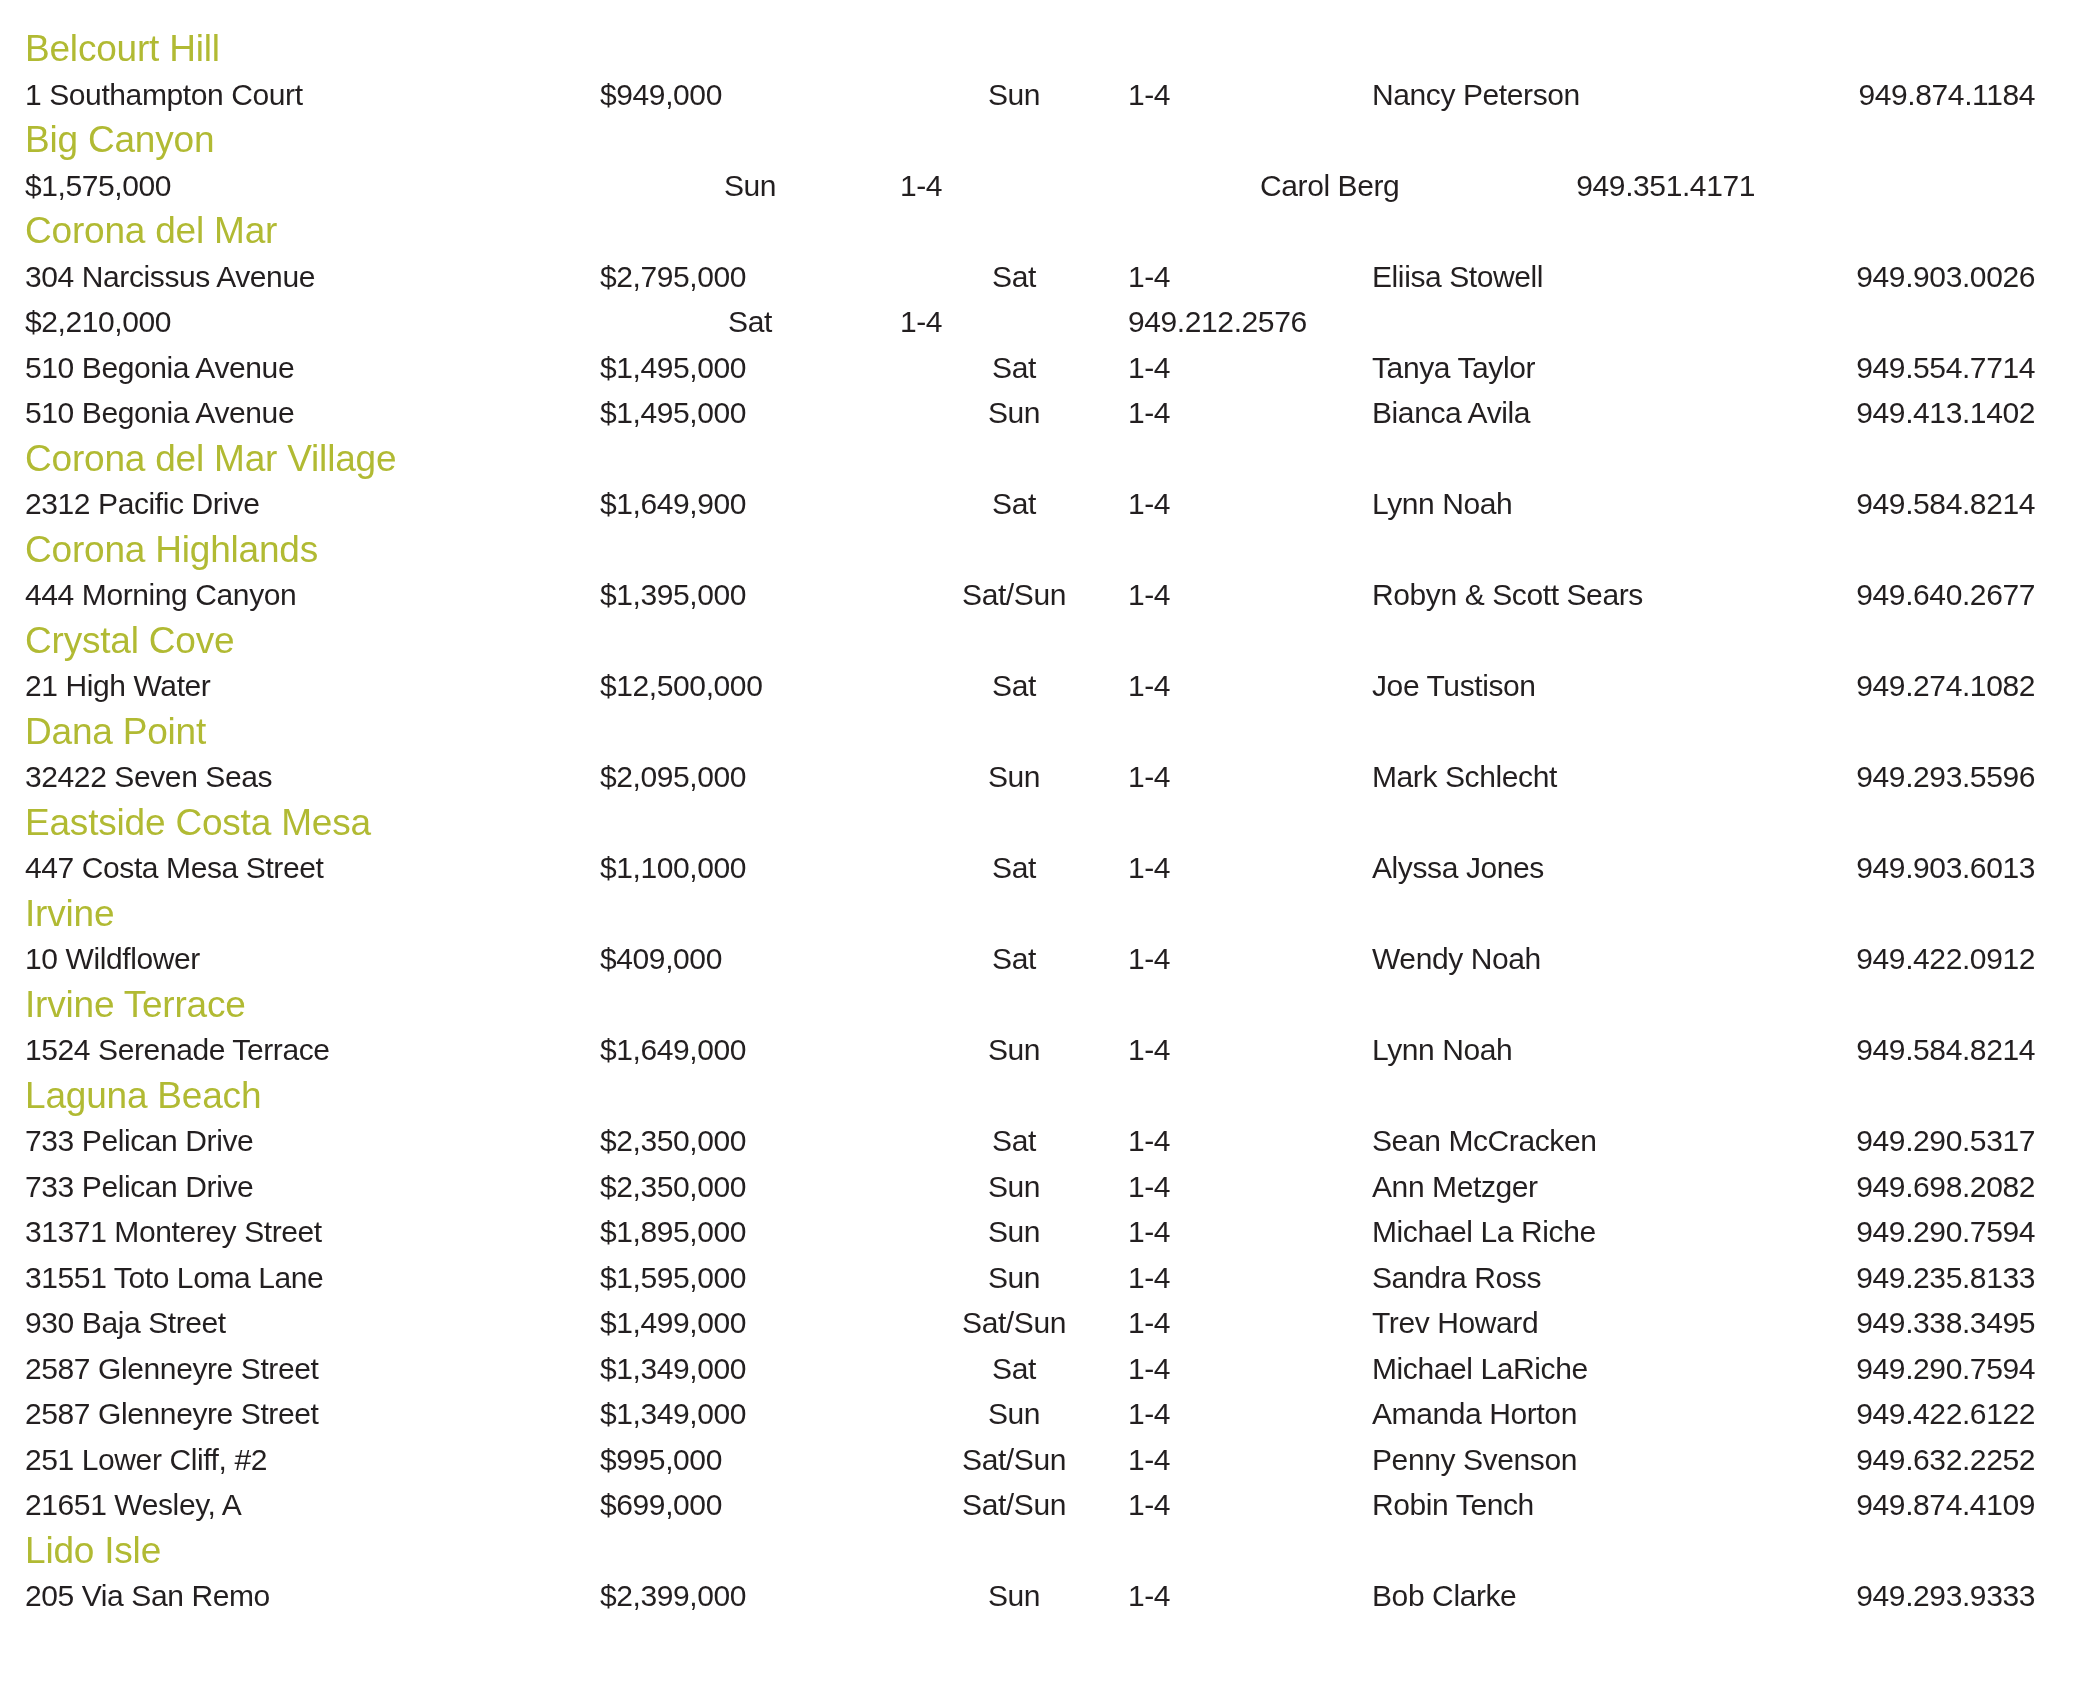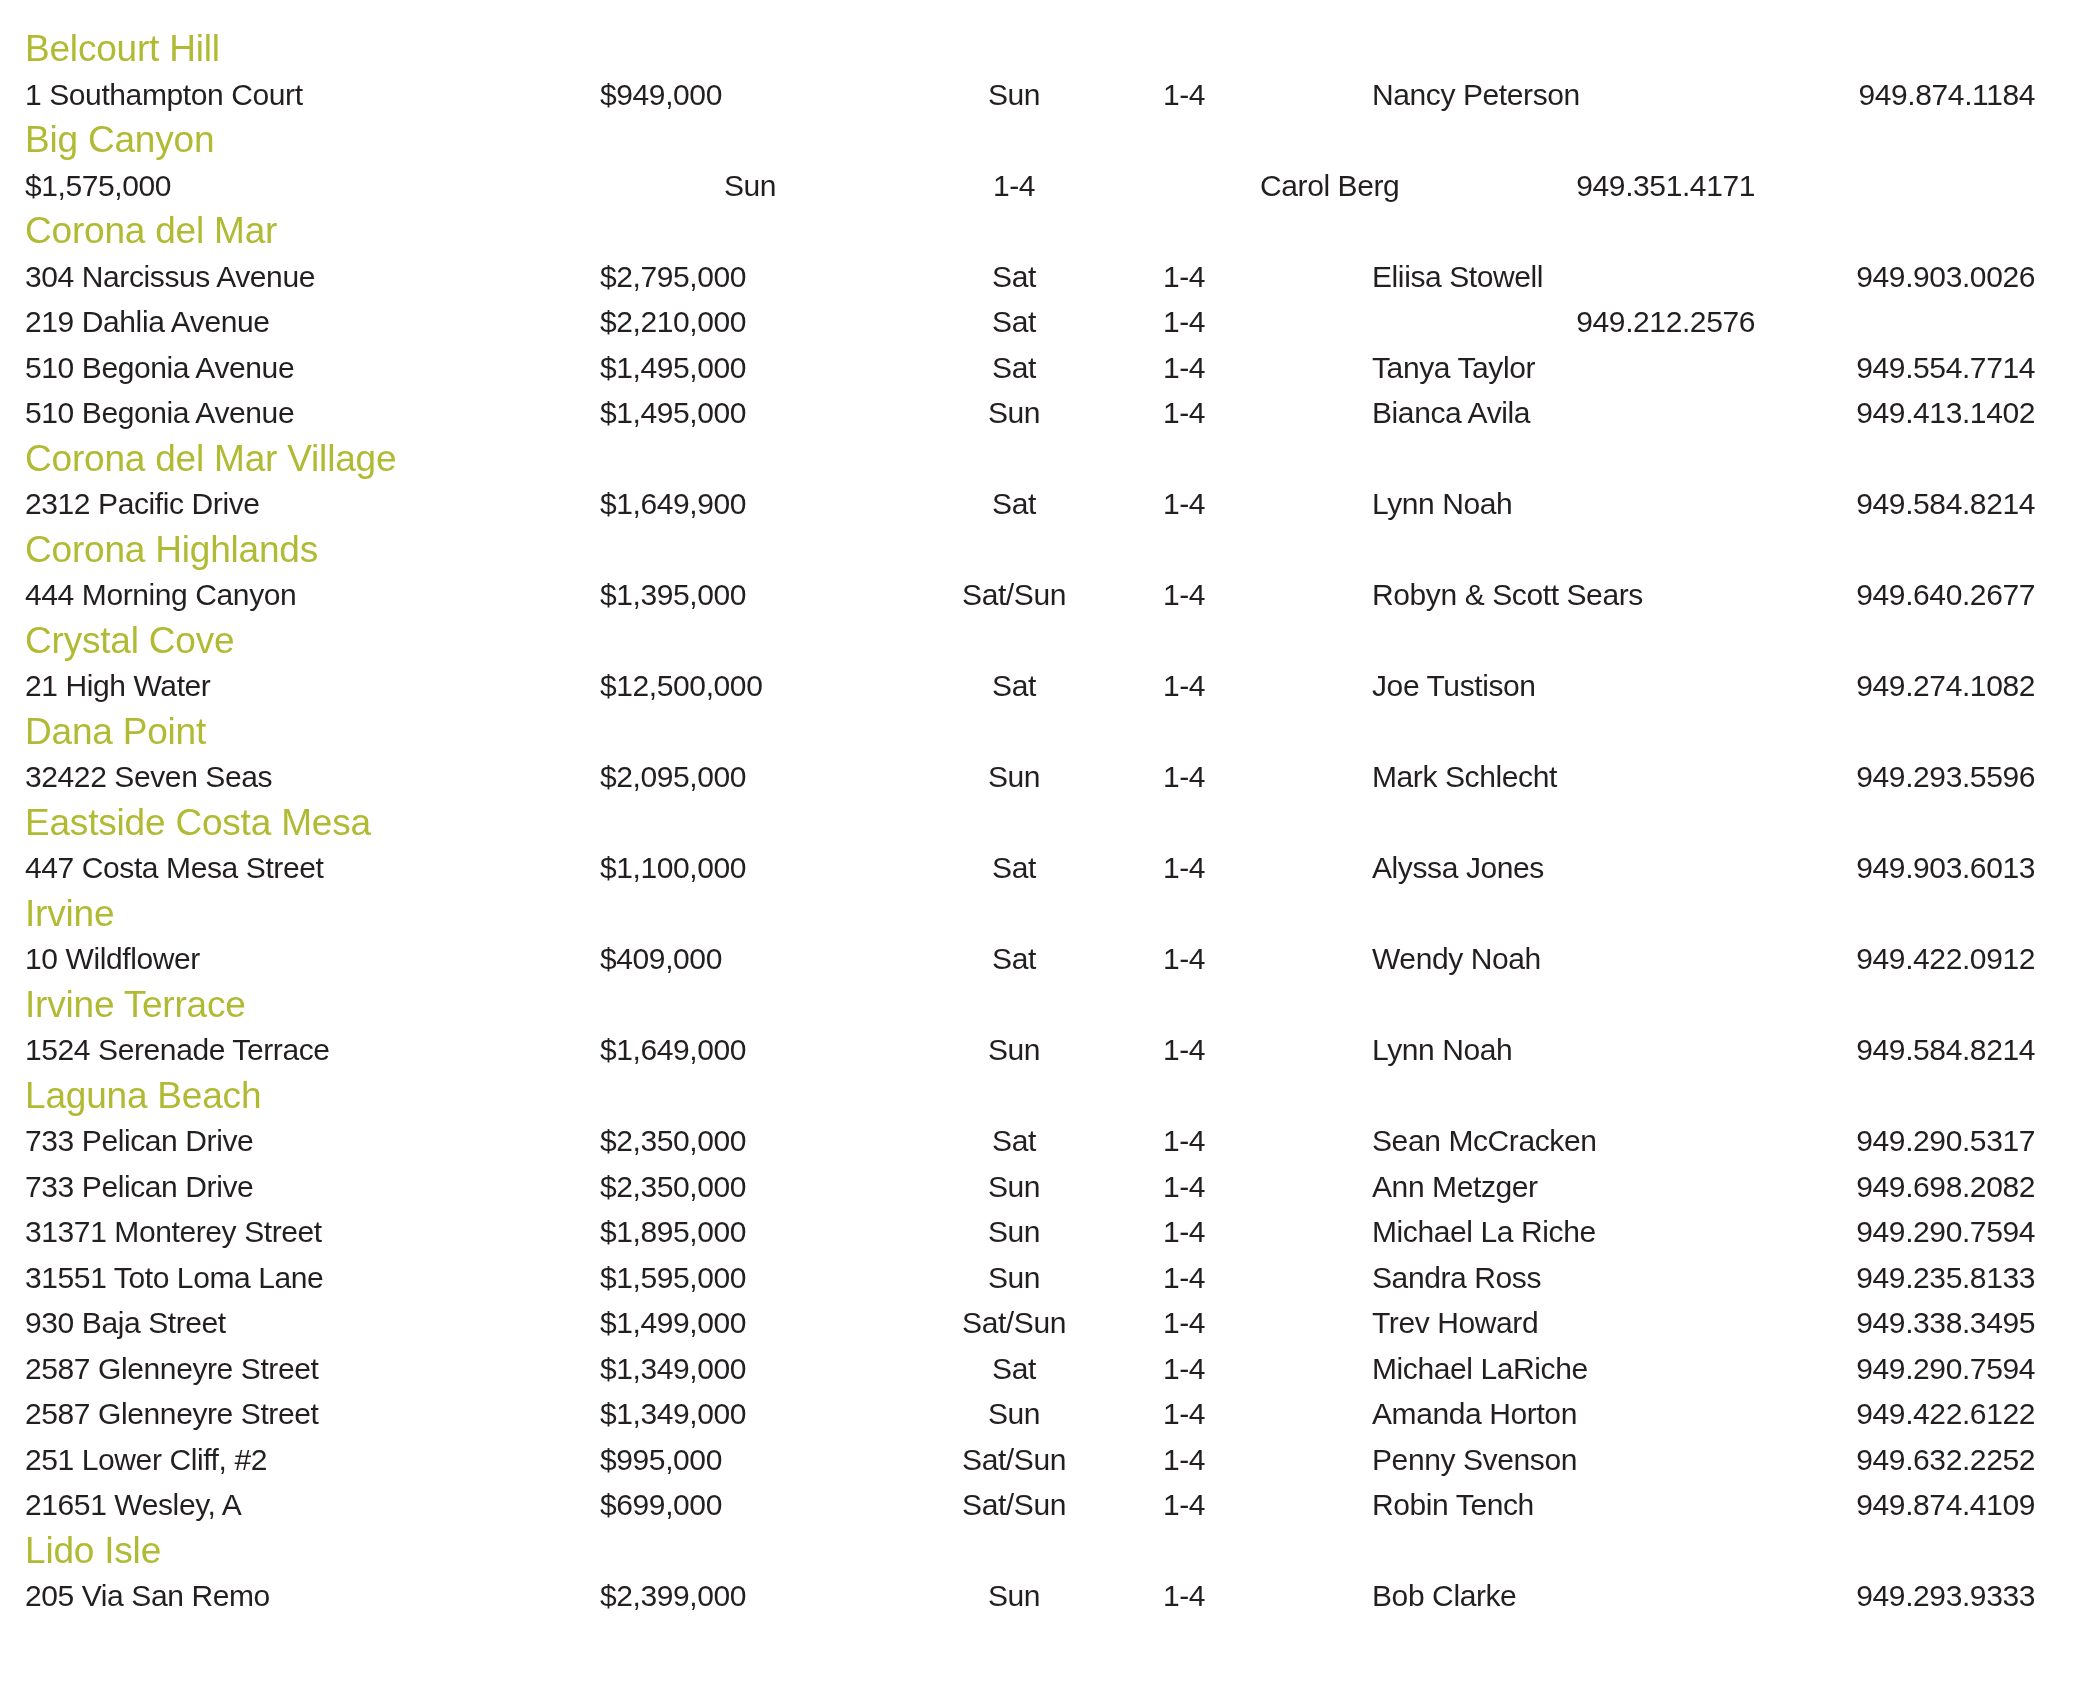--- a/index.html
+++ b/index.html
@@ -31,21 +31,21 @@
     display: grid;
     grid-template-columns: 575px 300px 228px 112px 1fr 280px;
     font-size: 30px;
     line-height: 45.5px;
     letter-spacing: -0.4px;
     white-space: nowrap;
   }
   .cell-address { text-align: left; }
   .cell-price   { text-align: left; }
   .cell-day     { text-align: center; }
-  .cell-time    { text-align: center; }
+  .cell-time    { }
   .cell-agent   { text-align: left; padding-left: 132px; }
   .cell-phone   { text-align: right; }
 </style>
 </head>
 <body>
 
 <div class="page">
   <div id="listing-container">
       <div class="heading">Belcourt Hill</div>
       <div class="row">
@@ -67,21 +67,20 @@
       <div class="heading">Corona del Mar</div>
       <div class="row">
         <span class="cell-address">304 Narcissus Avenue</span>
         <span class="cell-price">$2,795,000</span>
         <span class="cell-day">Sat</span>
         <span class="cell-time">1-4</span>
         <span class="cell-agent">Eliisa Stowell</span>
         <span class="cell-phone">949.903.0026</span>
       </div>
       <div class="row">
-        <span class="cell-address">219 Dahlia Avenue</span>
         <span class="cell-price">$2,210,000</span>
         <span class="cell-day">Sat</span>
         <span class="cell-time">1-4</span>
         <span class="cell-phone">949.212.2576</span>
       </div>
       <div class="row">
         <span class="cell-address">510 Begonia Avenue</span>
         <span class="cell-price">$1,495,000</span>
         <span class="cell-day">Sat</span>
         <span class="cell-time">1-4</span>

